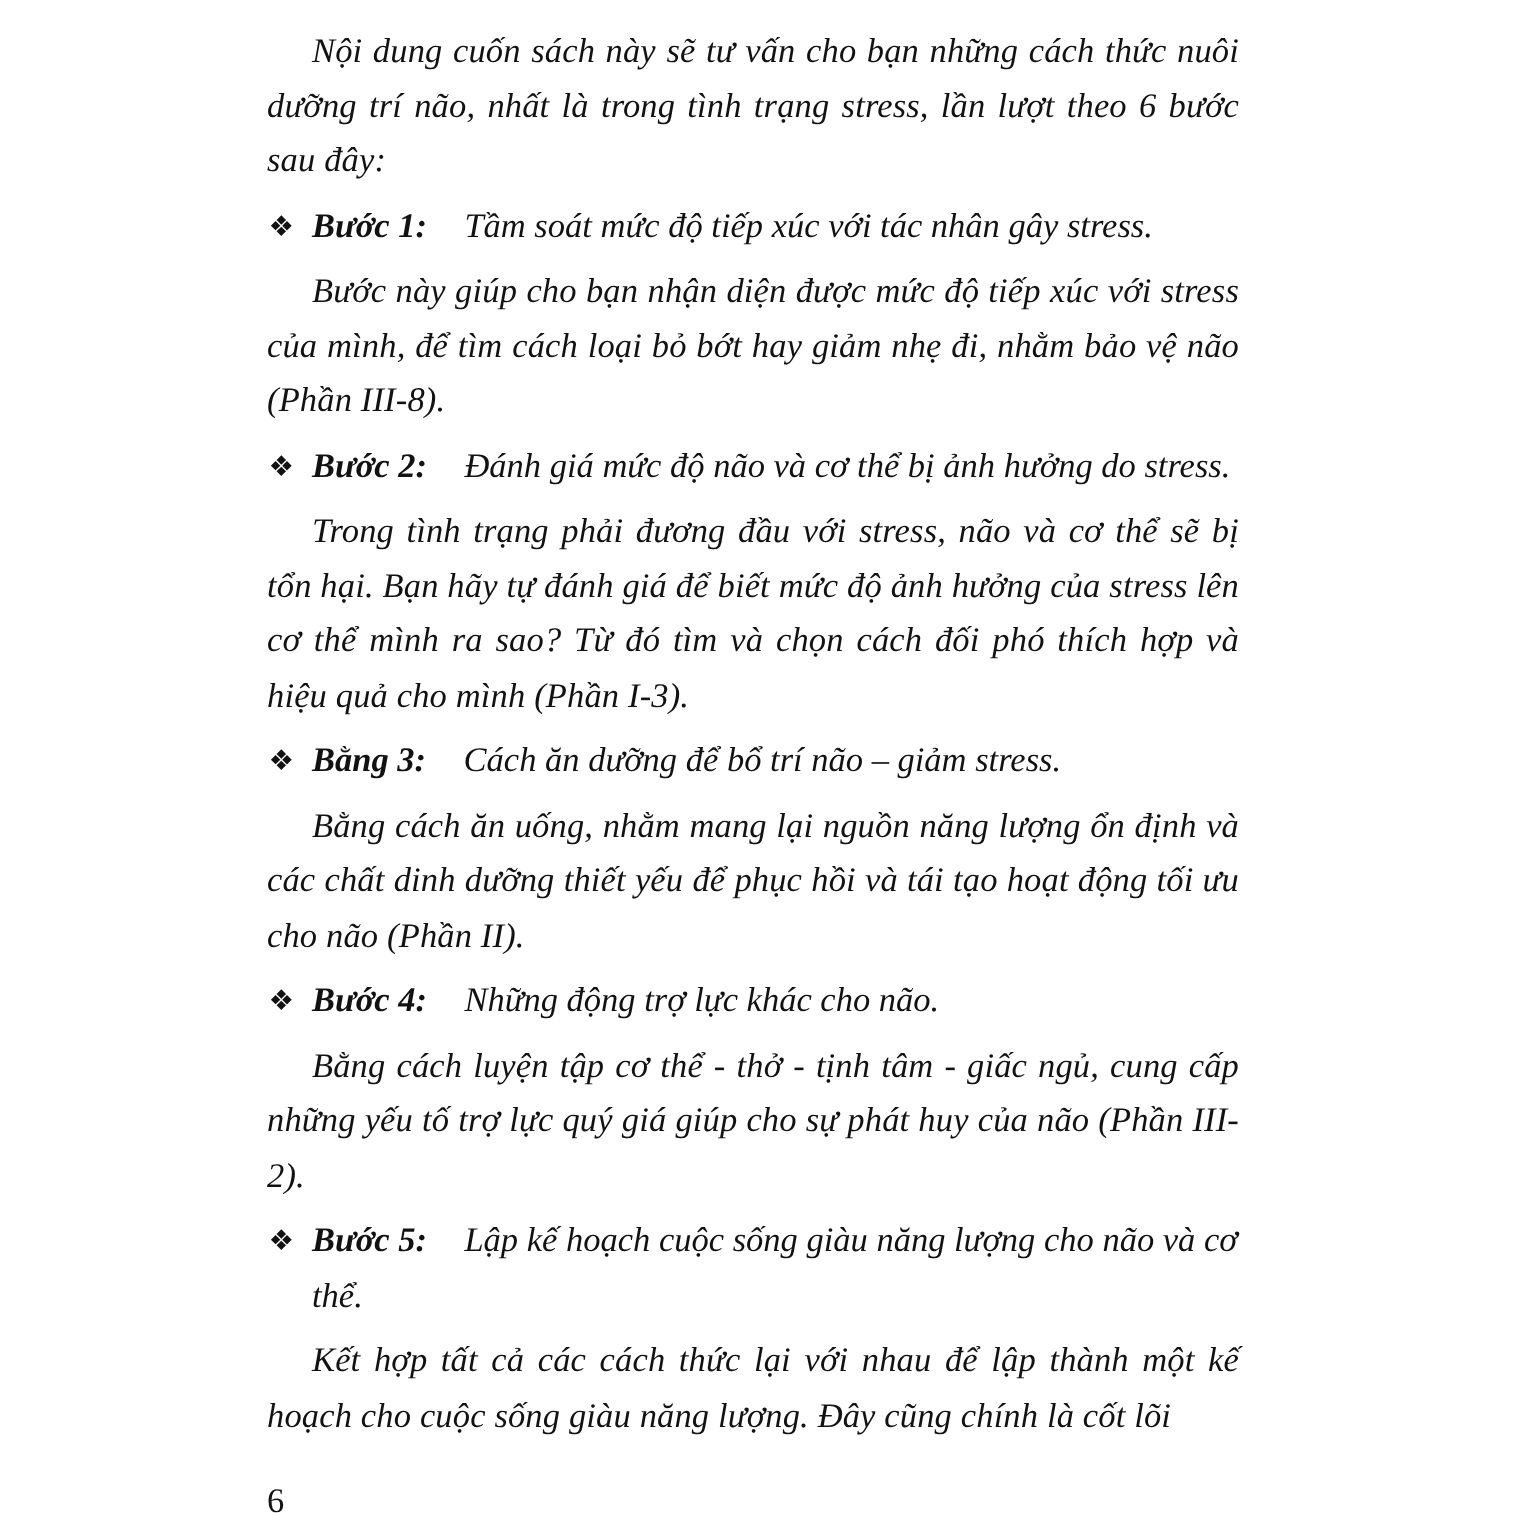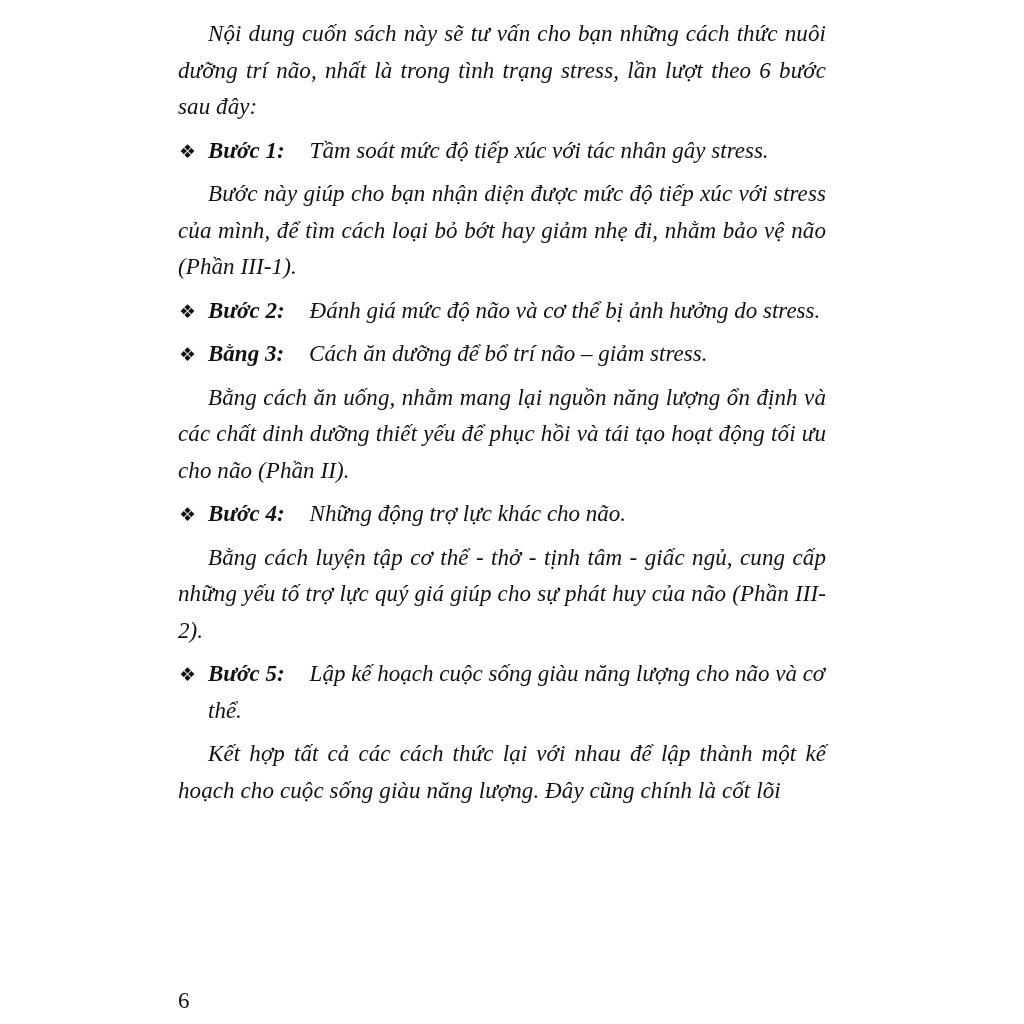--- a/index.html
+++ b/index.html
@@ -59,26 +59,27 @@
 <body>
 
 <div class="page">
 
   <p class="para">Nội dung cuốn sách này sẽ tư vấn cho bạn những cách thức nuôi dưỡng trí não, nhất là trong tình trạng stress, lần lượt theo 6 bước sau đây:</p>
 
   <div class="step">
     <span class="bullet">❖</span>
     <span class="step-label">Bước 1:</span><span class="step-title">Tầm soát mức độ tiếp xúc với tác nhân gây stress.</span>
   </div>
-  <p class="para">Bước này giúp cho bạn nhận diện được mức độ tiếp xúc với stress của mình, để tìm cách loại bỏ bớt hay giảm nhẹ đi, nhằm bảo vệ não (Phần III-1).</p>
+  <p class="para">Bước này giúp cho bạn nhận diện được mức độ tiếp xúc với stress của mình, để tìm cách loại bỏ bớt hay giảm nhẹ đi, nhằm bảo vệ não (Phần III-8).</p>
 
   <div class="step">
     <span class="bullet">❖</span>
     <span class="step-label">Bước 2:</span><span class="step-title">Đánh giá mức độ não và cơ thể bị ảnh hưởng do stress.</span>
   </div>
+  <p class="para">Trong tình trạng phải đương đầu với stress, não và cơ thể sẽ bị tổn hại. Bạn hãy tự đánh giá để biết mức độ ảnh hưởng của stress lên cơ thể mình ra sao? Từ đó tìm và chọn cách đối phó thích hợp và hiệu quả cho mình (Phần I-3).</p>
 
   <div class="step">
     <span class="bullet">❖</span>
     <span class="step-label">Bằng 3:</span><span class="step-title">Cách ăn dưỡng để bổ trí não – giảm stress.</span>
   </div>
   <p class="para">Bằng cách ăn uống, nhằm mang lại nguồn năng lượng ổn định và các chất dinh dưỡng thiết yếu để phục hồi và tái tạo hoạt động tối ưu cho não (Phần II).</p>
 
   <div class="step">
     <span class="bullet">❖</span>
     <span class="step-label">Bước 4:</span><span class="step-title">Những động trợ lực khác cho não.</span>

